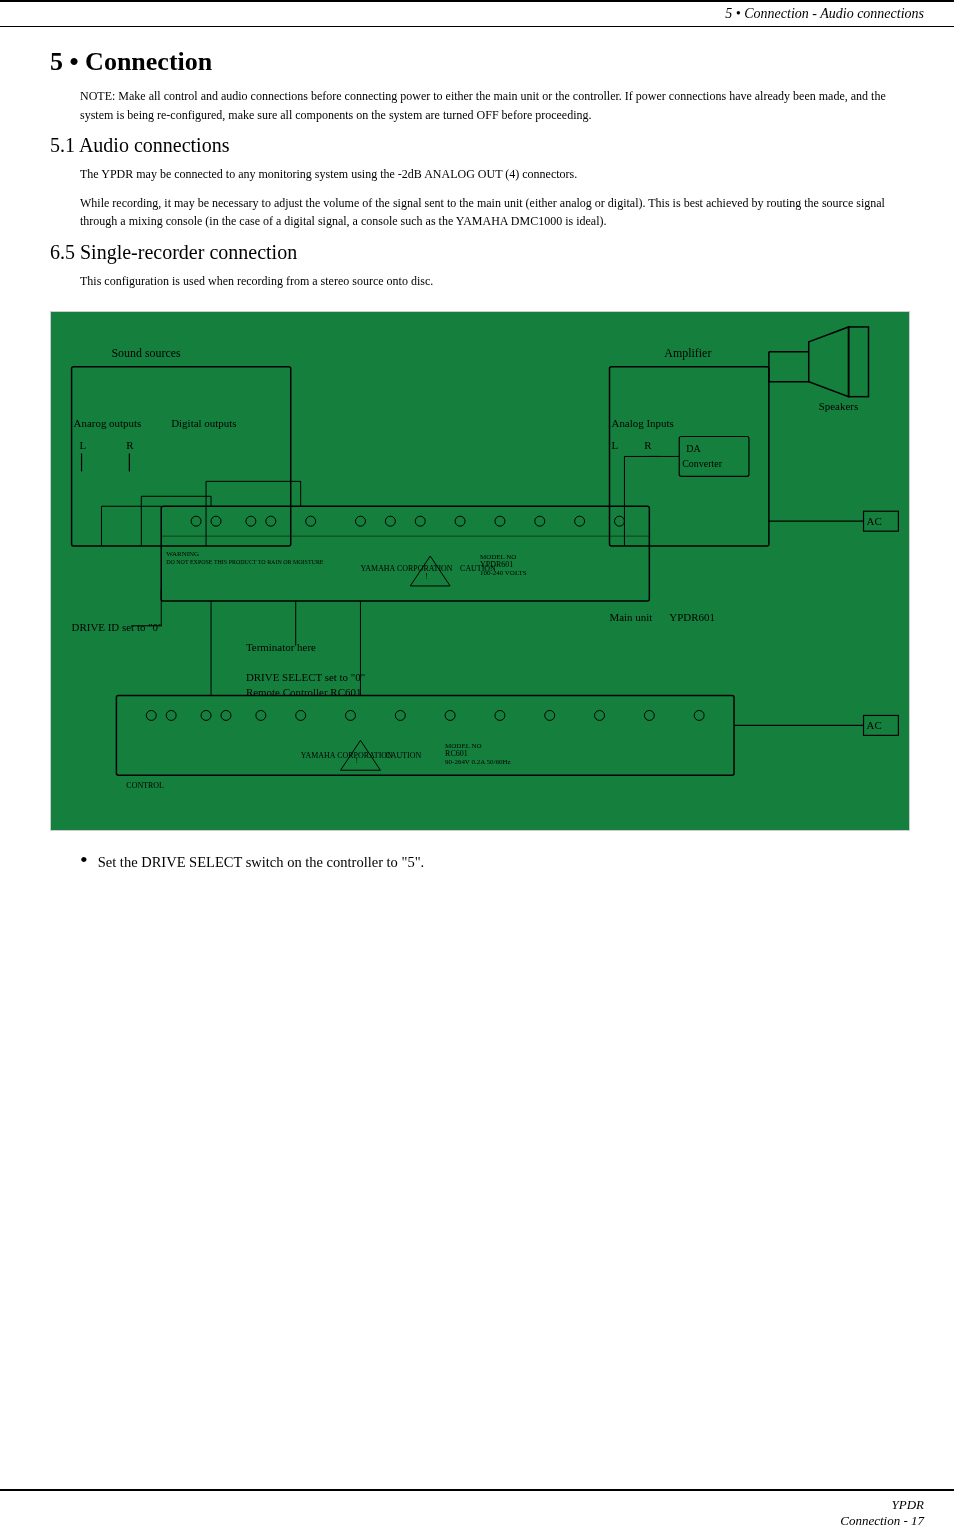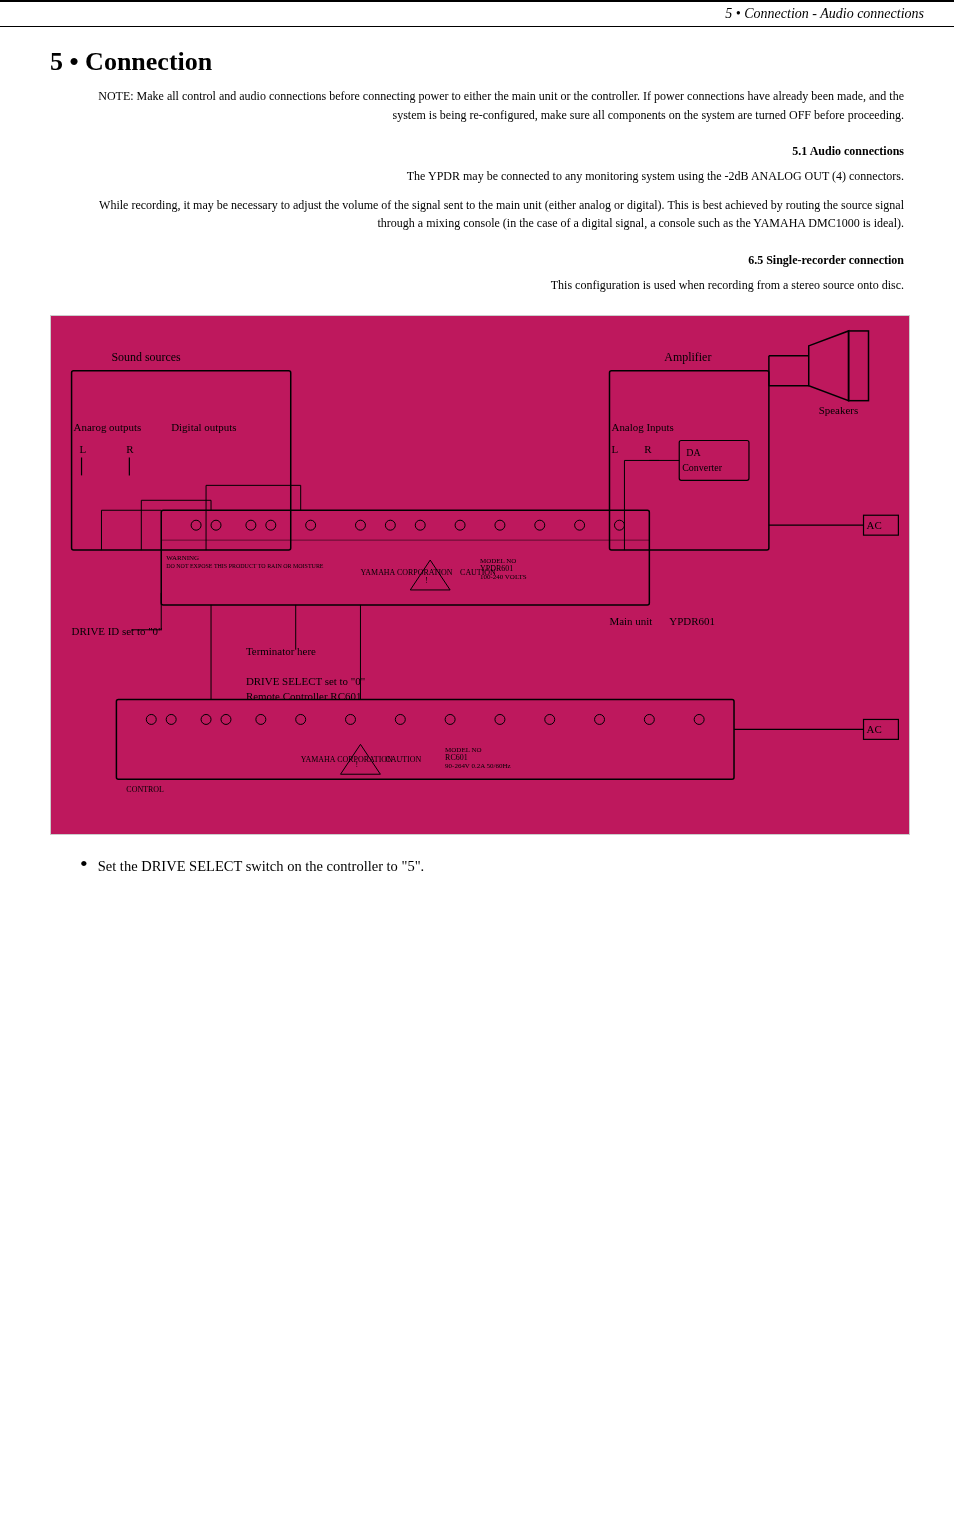--- a/index.html
+++ b/index.html
@@ -27,55 +27,54 @@
       text-align: right;
       font-style: italic;
       font-size: 14px;
       margin-bottom: 10px;
     }
 
     
     .content {
       padding: 10px 50px 20px 50px;
       flex: 1;
-      text-align: right;
     }
 
     
     .main-title {
       font-size: 26px;
       font-weight: bold;
       margin-bottom: 10px;
       display: flex;
       align-items: center;
       gap: 6px;
     }
 
     .section-title {
-      font-size: 12px;
-      font-weight: bold;
+      font-size: 20px;
+      font-weight: normal;
       margin-bottom: 8px;
-      margin-top: 20px;
+      margin-top: 0;
     }
 
     .body-text {
       font-size: 12px;
       line-height: 1.55;
       margin-bottom: 10px;
       margin-left: 30px;
     }
 
     
     .diagram-container {
       margin: 20px 0 20px 0;
       position: relative;
       width: 860px;
       height: 520px;
       border: 1px solid #ccc;
-      background: #be185d;
+      background: #15803d;
       overflow: hidden;
     }
 
     
     .footer {
       border-top: 2px solid #000;
       display: flex;
       justify-content: flex-end;
       align-items: flex-end;
       padding: 6px 30px;
@@ -290,14 +289,20 @@
 
     <div class="bullet-section">
       <div class="bullet-item">
         <span class="bullet-dot">•</span>
         <span>Set the DRIVE SELECT switch on the controller to "5".</span>
       </div>
     </div>
 
   </div>
 
+  <div class="footer">
+    <div class="footer-text">
+      <div>YPDR</div>
+      <div>Connection - 17</div>
+    </div>
+  </div>
 
 </div>
 
 </body></html>

